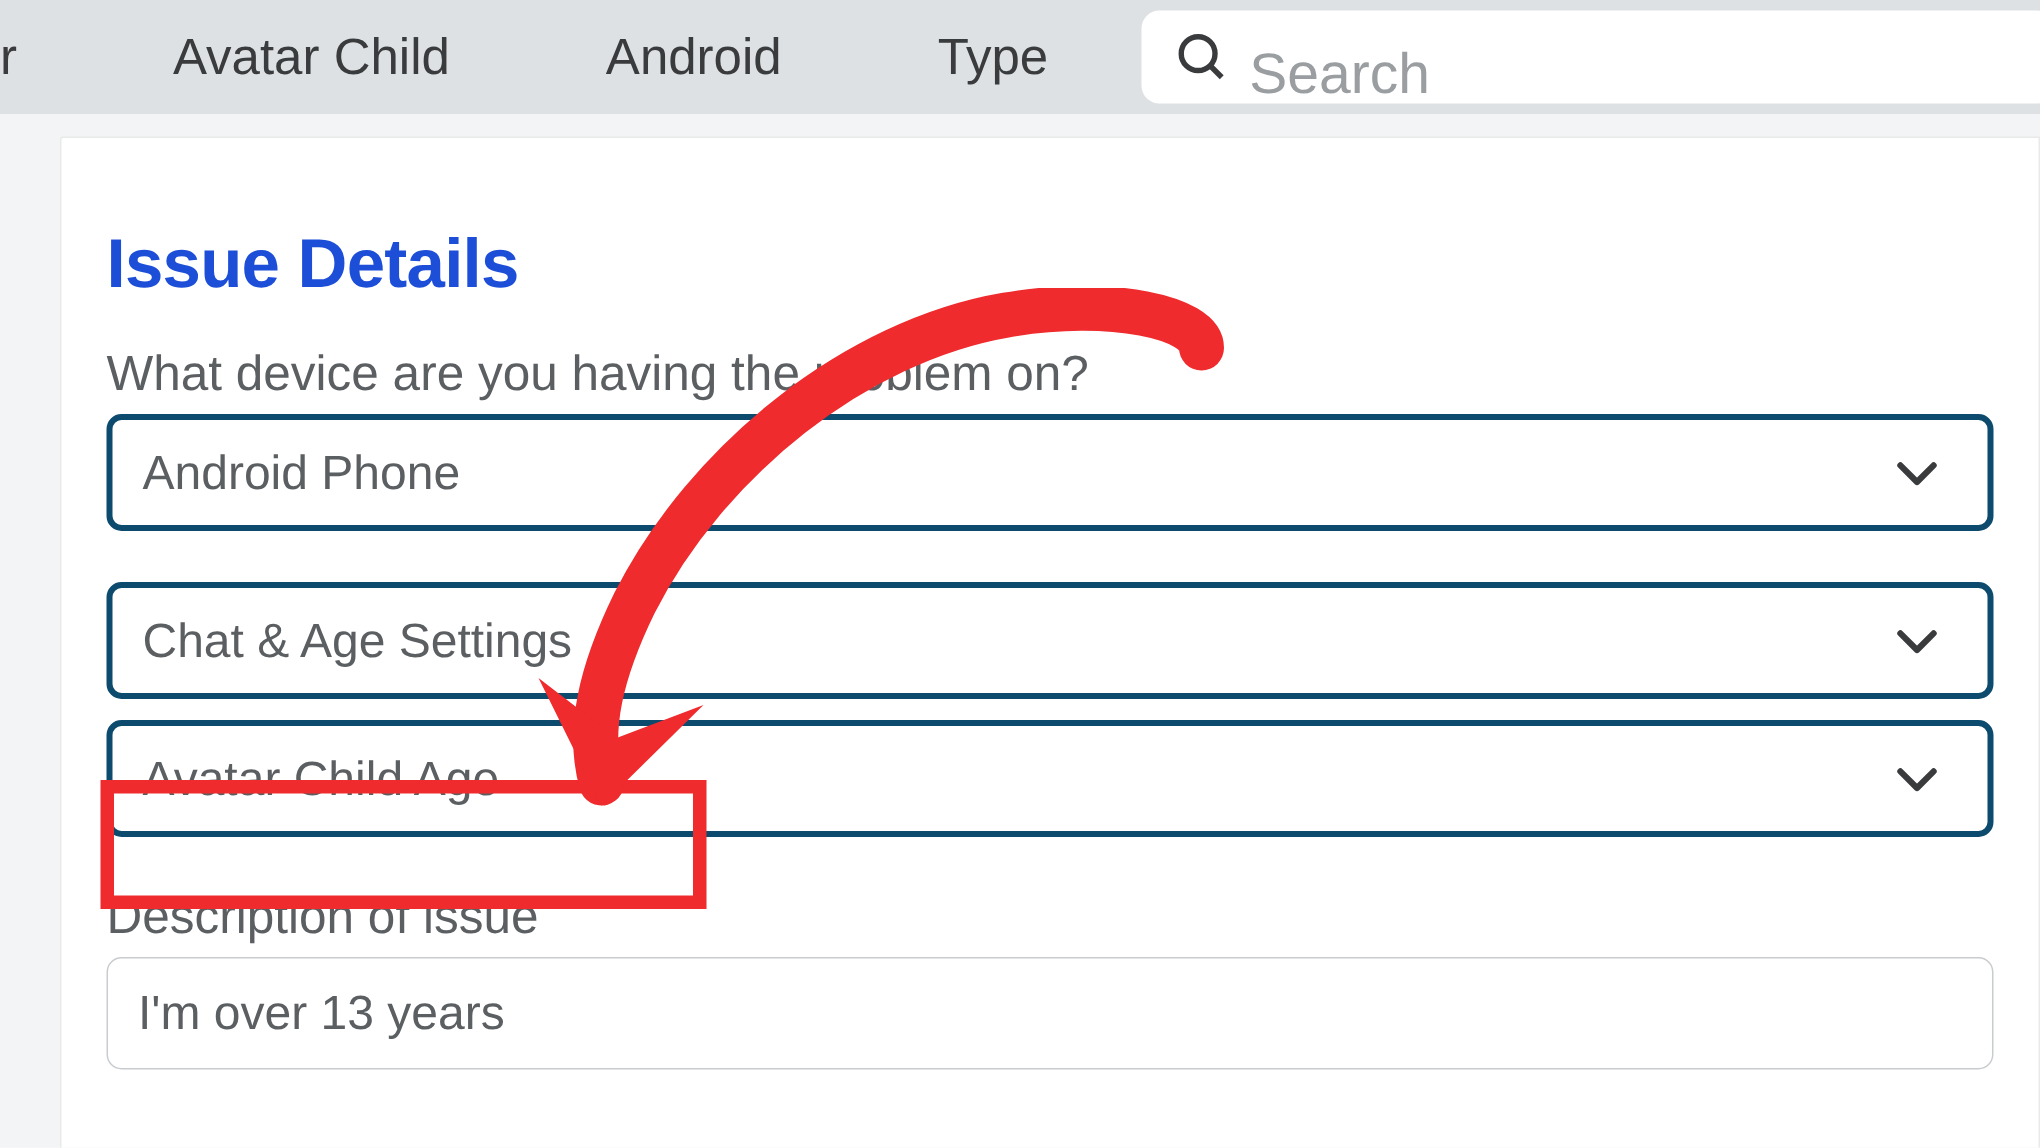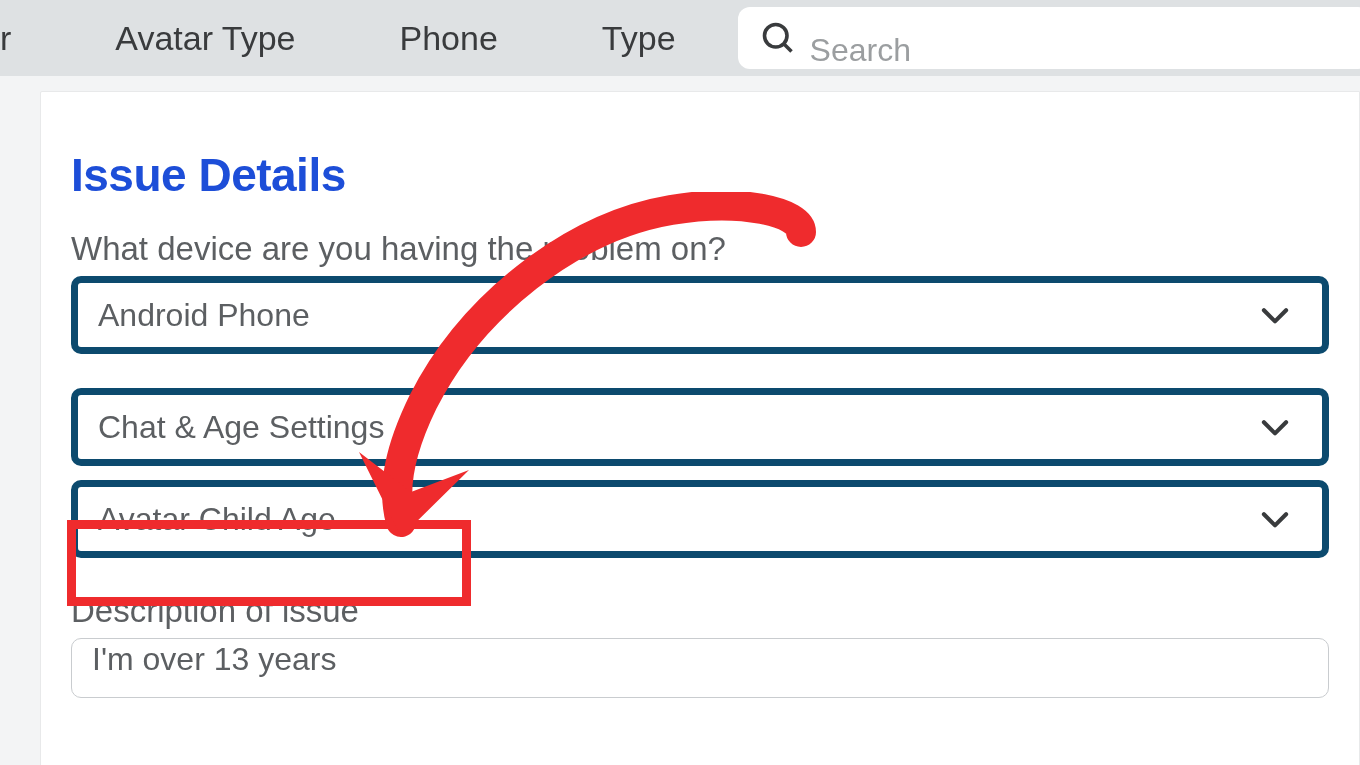--- a/index.html
+++ b/index.html
@@ -37,21 +37,21 @@
     border-radius: 12px;
     height: 62px;
     margin-left: 10px;
     margin-right: -10px;
     padding: 0 22px;
   }
   .search-wrap svg { flex-shrink: 0; }
   .search-input {
     border: none;
     outline: none;
-    font-size: 32px;
+    font-size: 38px;
     color: #393b3d;
     margin-left: 14px;
     flex: 1;
     background: transparent;
     margin-top: 24px;
   }
   .search-input::placeholder { color: #9b9ea0; }
 
   
   .page {
@@ -79,37 +79,37 @@
     font-size: 33px;
     color: #5c5f62;
     font-weight: 400;
     margin-bottom: 8px;
   }
 
   .select {
     display: flex;
     align-items: center;
     justify-content: space-between;
-    border: 7px solid #0c4a6e;
+    border: 4px solid #0c4a6e;
     border-radius: 10px;
     height: 78px;
     padding: 0 28px 0 20px;
     font-size: 32px;
     color: #5c5f62;
     background: #fff;
     cursor: pointer;
     margin-bottom: 34px;
   }
   .select.compact { margin-bottom: 14px; }
   .select .chev { flex-shrink: 0; }
 
   .textarea-box {
     border: 1px solid #c9cccf;
     border-radius: 10px;
-    padding: 2px 20px;
+    padding: 18px 20px;
     font-size: 32px;
     color: #5c5f62;
     background: #fff;
     min-height: 60px;
   }
 
   
   .red-highlight {
     position: absolute;
     border: 9px solid #ef2b2d;
@@ -120,22 +120,22 @@
   .red-arrow {
     position: absolute;
     pointer-events: none;
   }
 </style>
 </head>
 <body>
 
 <div class="navbar">
   <div class="nav-item partial">r</div>
-  <div class="nav-item">Avatar Type</div>
-  <div class="nav-item">Phone</div>
+  <div class="nav-item">Avatar Child</div>
+  <div class="nav-item">Android</div>
   <div class="nav-item">Type</div>
   <div class="search-wrap">
     <svg width="36" height="36" viewBox="0 0 24 24" fill="none" stroke="#393b3d" stroke-width="2.4">
       <circle cx="10.5" cy="10.5" r="7.5"></circle>
       <line x1="21" y1="21" x2="16" y2="16"></line>
     </svg>
     <input class="search-input" placeholder="Search" style="">
   </div>
 </div>
 

